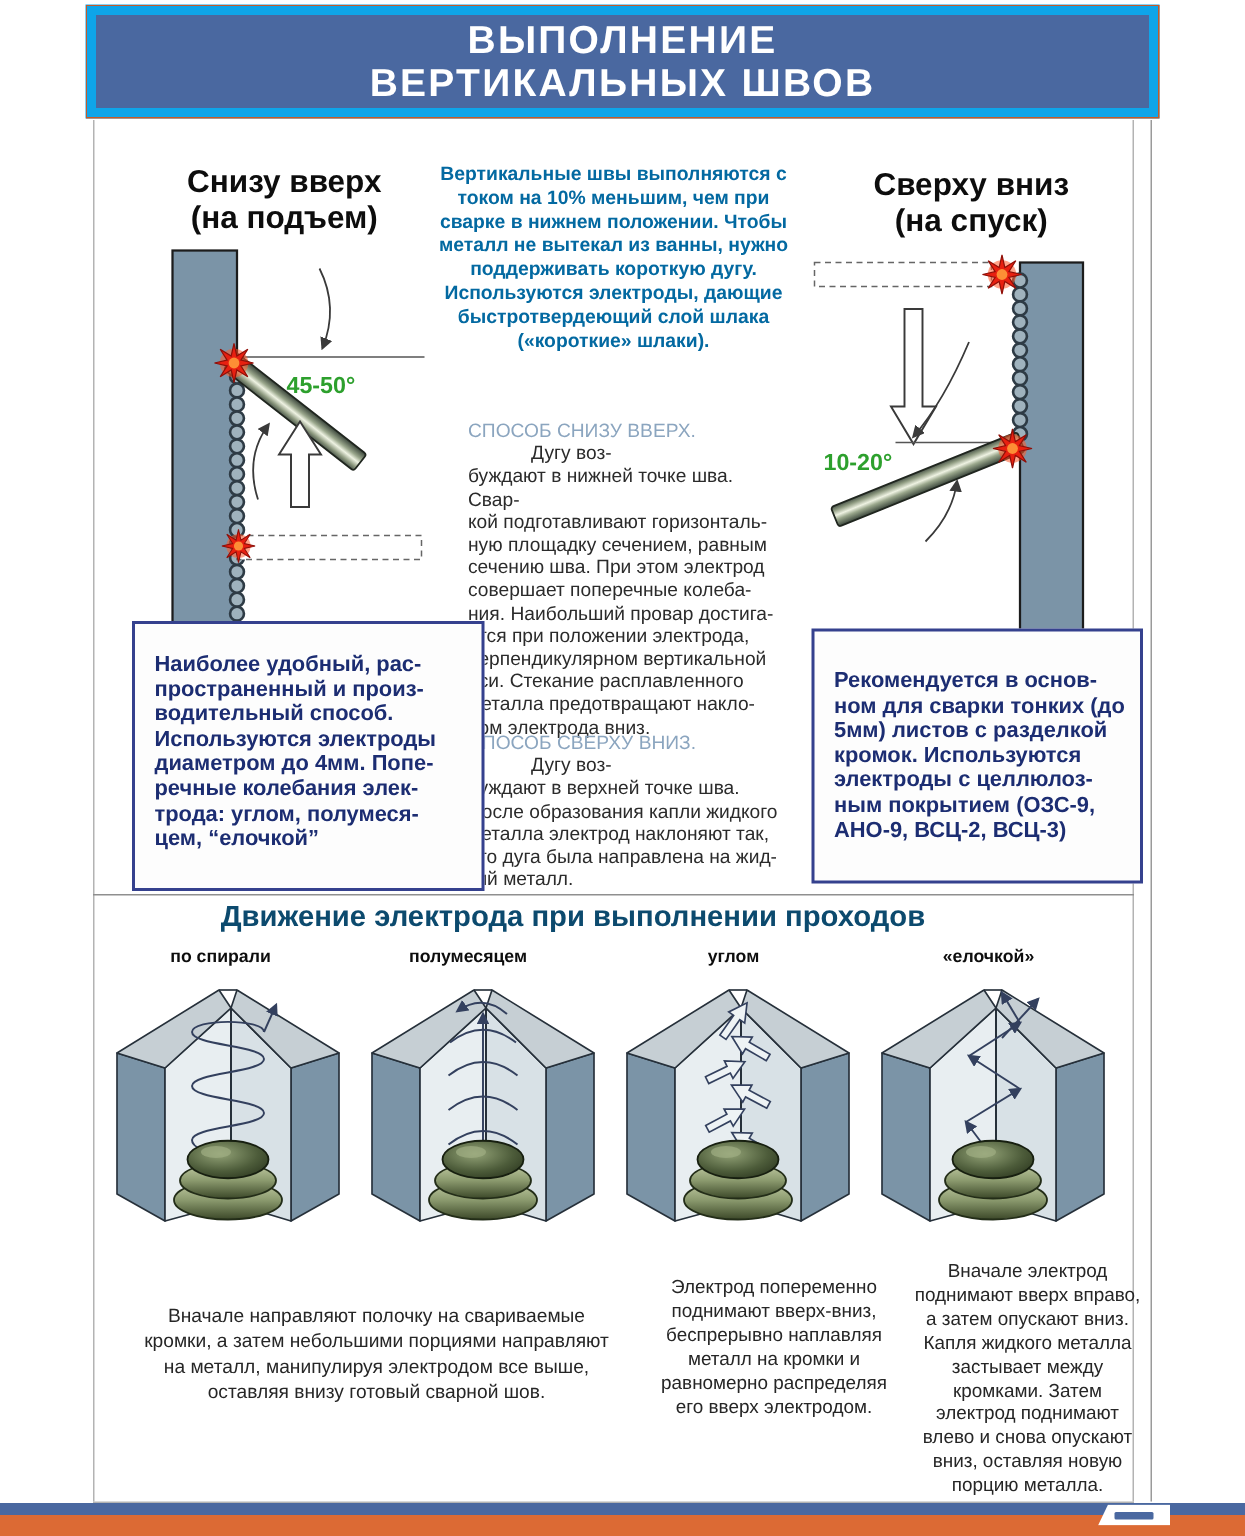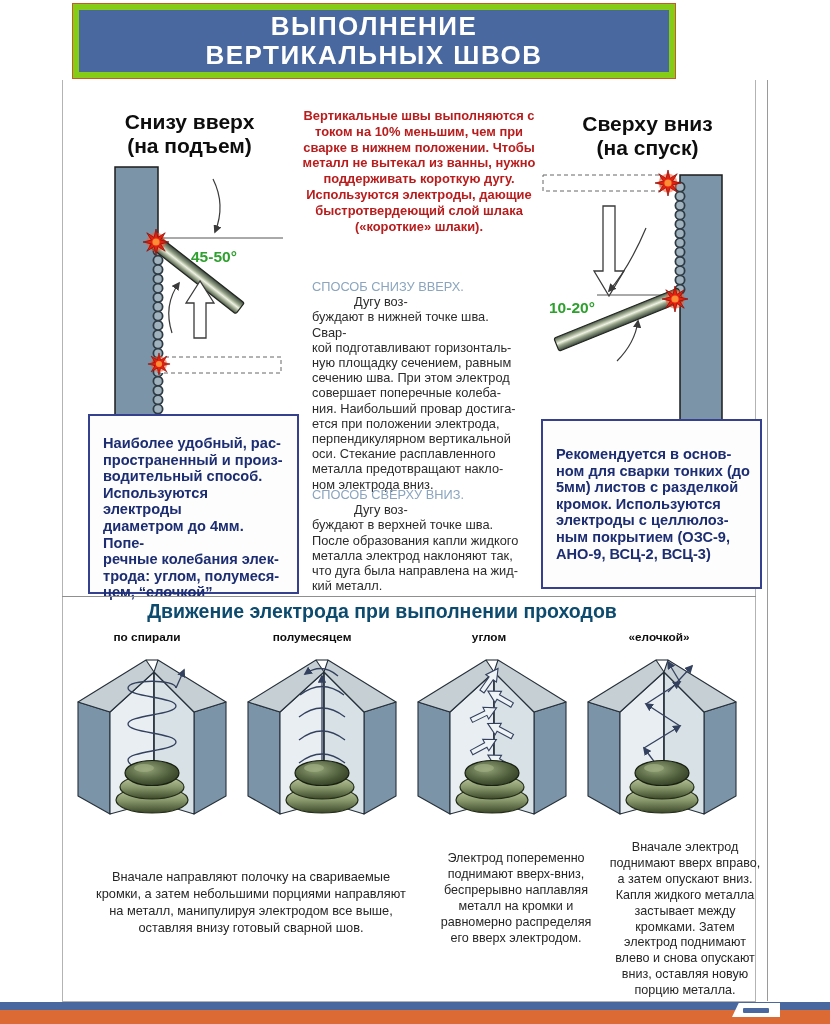--- a/index.html
+++ b/index.html
@@ -2,32 +2,32 @@
 <html><head>
 <meta charset="utf-8">
 <style>
   html,body{margin:0;padding:0;background:#fff;}
   body{width:830px;height:1024px;position:relative;font-family:"Liberation Sans",sans-serif;color:#111;overflow:hidden;}
   .abs{position:absolute;}
   
   .vline{position:absolute;width:0;border-left:1px solid #b3b3b3;}
   .hline{position:absolute;height:0;border-top:1px solid #8f8f8f;}
   
-  .header{position:absolute;left:72px;top:3px;width:604px;height:76px;background:#84cc16;box-sizing:border-box;padding:7px;box-shadow:inset 0 0 0 1px #c55a28;}
+  .header{position:absolute;left:57px;top:3px;width:716px;height:76px;background:#0ea5e9;box-sizing:border-box;padding:7px;box-shadow:inset 0 0 0 1px #c55a28;}
   .header-inner{width:100%;height:100%;background:#4a68a0;display:flex;flex-direction:column;align-items:center;justify-content:center;}
   .header-line{color:#fff;font-weight:bold;font-size:26px;line-height:1.1;letter-spacing:1.5px;white-space:nowrap;}
   
   .h2{position:absolute;font-weight:bold;font-size:21px;line-height:1.15;text-align:center;white-space:pre-line;color:#0d0d0d;}
   
-  .intro{position:absolute;left:298px;top:108px;width:242px;font-weight:bold;font-size:12.9px;line-height:15.8px;text-align:center;white-space:pre-line;color:#b91c1c;}
+  .intro{position:absolute;left:288px;top:108px;width:242px;font-weight:bold;font-size:12.9px;line-height:15.8px;text-align:center;white-space:pre-line;color:#0369a1;}
   .method{position:absolute;width:214px;font-size:12.8px;line-height:15.2px;color:#2b2b2b;}
   .method-label{color:#8ba5bf;text-align:center;}
   .method-text{white-space:pre-line;margin-left:42px;}
   .note{position:absolute;background:#fdfdfd;border:2px solid #35418e;box-sizing:border-box;color:#1c2d72;font-weight:bold;font-size:14.6px;line-height:16.6px;white-space:pre-line;}
-  #note-left{left:88px;top:414px;width:211px;height:180px;padding:19px 10px 8px 13px;}
+  #note-left{left:88px;top:414px;width:235px;height:180px;padding:19px 10px 8px 13px;}
   #note-right{left:541px;top:419px;width:221px;height:170px;padding:25px 8px 8px 13px;}
   .sec-title{position:absolute;left:62px;top:600px;width:640px;text-align:center;font-weight:bold;font-size:19.5px;color:#0c4a6e;}
   .tech-label{position:absolute;top:630px;transform:translateX(-50%);font-weight:bold;font-size:11.8px;color:#0d0d0d;white-space:nowrap;}
   .vdiag{position:absolute;top:646px;width:160px;height:190px;}
   .caption{position:absolute;font-size:12.6px;line-height:15.9px;text-align:center;color:#262626;white-space:pre-line;}
   #cap-1{left:90px;top:868px;width:322px;font-size:12.8px;line-height:17px;}
   #cap-2{left:419px;top:851px;width:194px;}
   #cap-3{left:606px;top:824px;width:158px;margin-top:16px;}
   
   .bar-blue{position:absolute;left:0;top:1002px;width:830px;height:8px;background:#4a68a0;}

